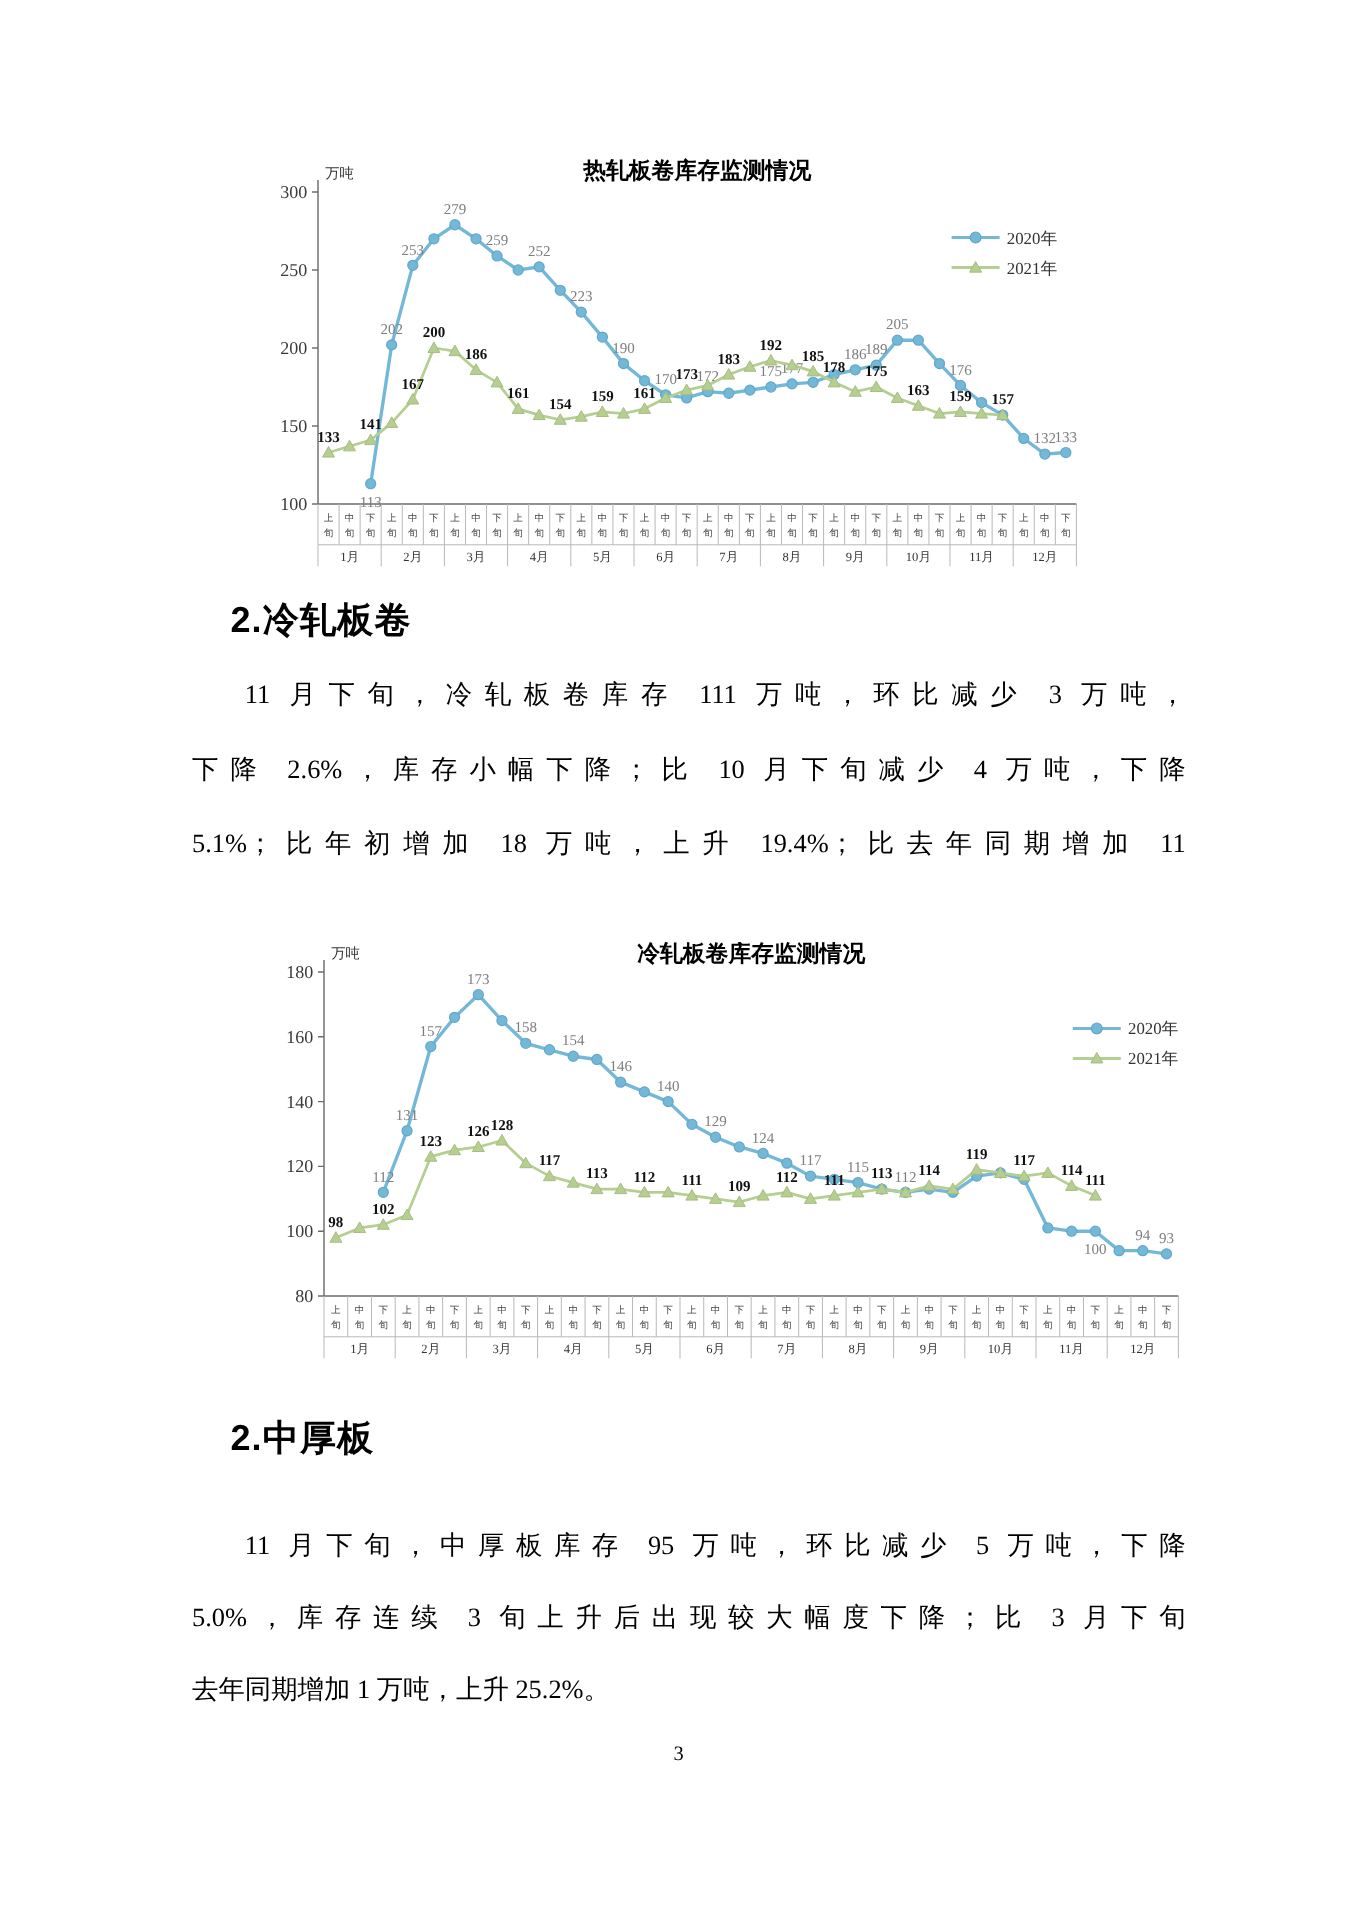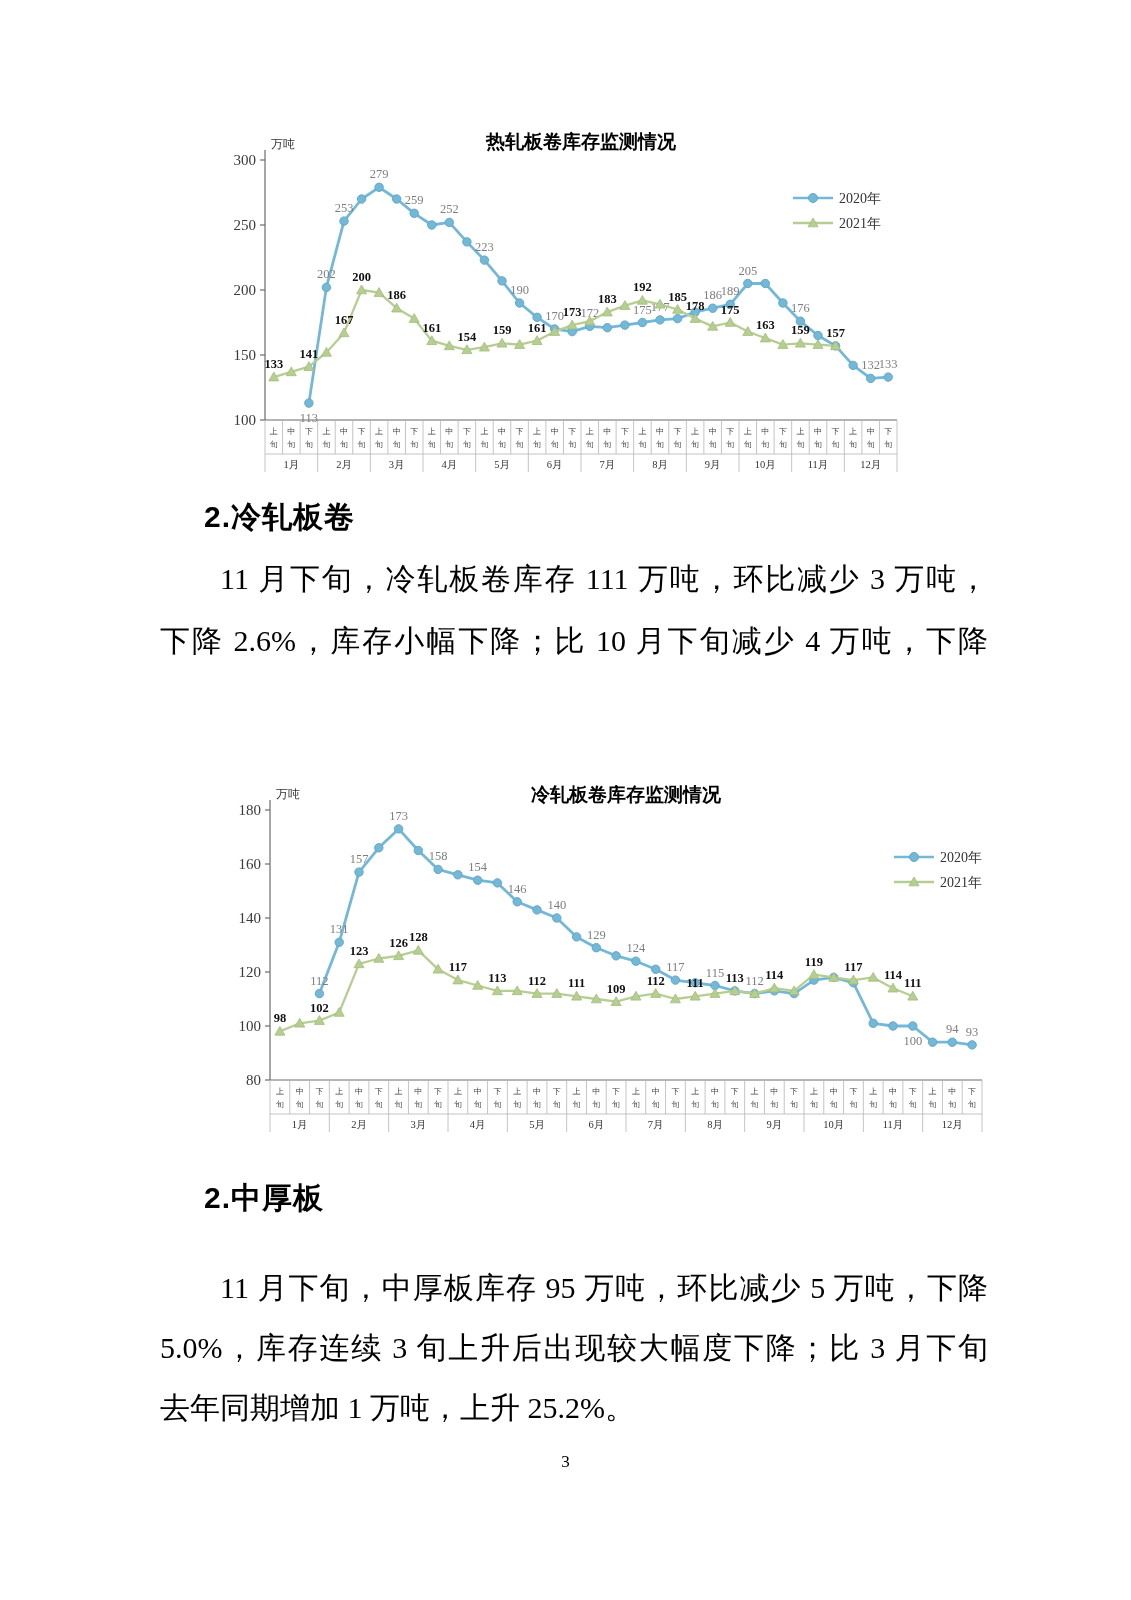--- a/index.html
+++ b/index.html
@@ -1,25 +1,25 @@
 <!DOCTYPE html>
 <html><head>
 <meta charset="utf-8">
 <style>
   html,body{margin:0;padding:0;background:#e8e8e8;}
   .page{position:relative;width:1131px;height:1600px;background:#ffffff;margin:0 auto;overflow:hidden;
         font-family:"Liberation Serif","DejaVu Serif",serif;color:#000;}
   .chart{position:absolute;}
   #chart1{left:225px;top:130px;}
   #chart2{left:222px;top:785px;}
-  .sec-heading{position:absolute;left:204px;font-family:"Liberation Sans","DejaVu Sans",sans-serif;
+  .sec-heading{position:absolute;left:192px;font-family:"Liberation Sans","DejaVu Sans",sans-serif;
         font-weight:600;font-size:30px;letter-spacing:1px;}
   #sec2-heading{top:497px;}
   #sec3-heading{top:1178px;}
-  .para{position:absolute;left:160px;width:828px;font-size:30px;line-height:62px;}
+  .para{position:absolute;left:160px;width:828px;font-size:22px;line-height:62px;}
   #sec2-para{top:548px;}
   #sec3-para{top:1258px;line-height:60px;}
   .para-line{text-align:justify;text-align-last:justify;white-space:normal;}
   .para-line.first{text-indent:2em;}
   .para-line.last{text-align-last:left;}
   .page-num{position:absolute;left:0;top:1452px;width:100%;text-align:center;font-size:17px;}
   svg text{font-family:"Liberation Serif","DejaVu Serif",serif;}
 </style>
 </head>
 <body>
@@ -296,20 +296,21 @@
           <line x1="568" y1="93" x2="608" y2="93" stroke="#b6ce92" stroke-width="2.5"></line>
           <path d="M 588 88 L 593 96.8 L 583 96.8 Z" fill="#b6ce92" stroke="#a2bd79" stroke-width="0.8"></path>
           <text x="614" y="98" font-size="14" fill="#333333">2021年</text>
         </g>
       </svg></div>
 
   <div id="sec2-heading" class="sec-heading">2.冷轧板卷</div>
   <div id="sec2-para" class="para">
       <div class="para-line first">11 月下旬，冷轧板卷库存 111 万吨，环比减少 3 万吨，</div>
       <div class="para-line">下降 2.6%，库存小幅下降；比 10 月下旬减少 4 万吨，下降</div>
+      <div class="para-line">5.1%；比年初增加 18 万吨，上升 19.4%；比去年同期增加 11</div>
     </div>
 
   <div id="chart2" class="chart"><svg width="790" height="358" viewBox="0 0 790 358" xmlns="http://www.w3.org/2000/svg">
         <text x="404" y="16" text-anchor="middle" font-size="19" font-weight="bold" fill="#000">冷轧板卷库存监测情况</text>
         <text x="54" y="13" font-size="12" fill="#333">万吨</text>
         <g>
           <line x1="48" y1="15" x2="48" y2="295" stroke="#6b6b6b" stroke-width="1.2"></line>
           <line x1="43" y1="295" x2="48" y2="295" stroke="#6b6b6b" stroke-width="1.2"></line>
           <text x="39" y="300" text-anchor="end" font-size="15" fill="#3a3a3a">80</text>
           <line x1="43" y1="241" x2="48" y2="241" stroke="#6b6b6b" stroke-width="1.2"></line>

